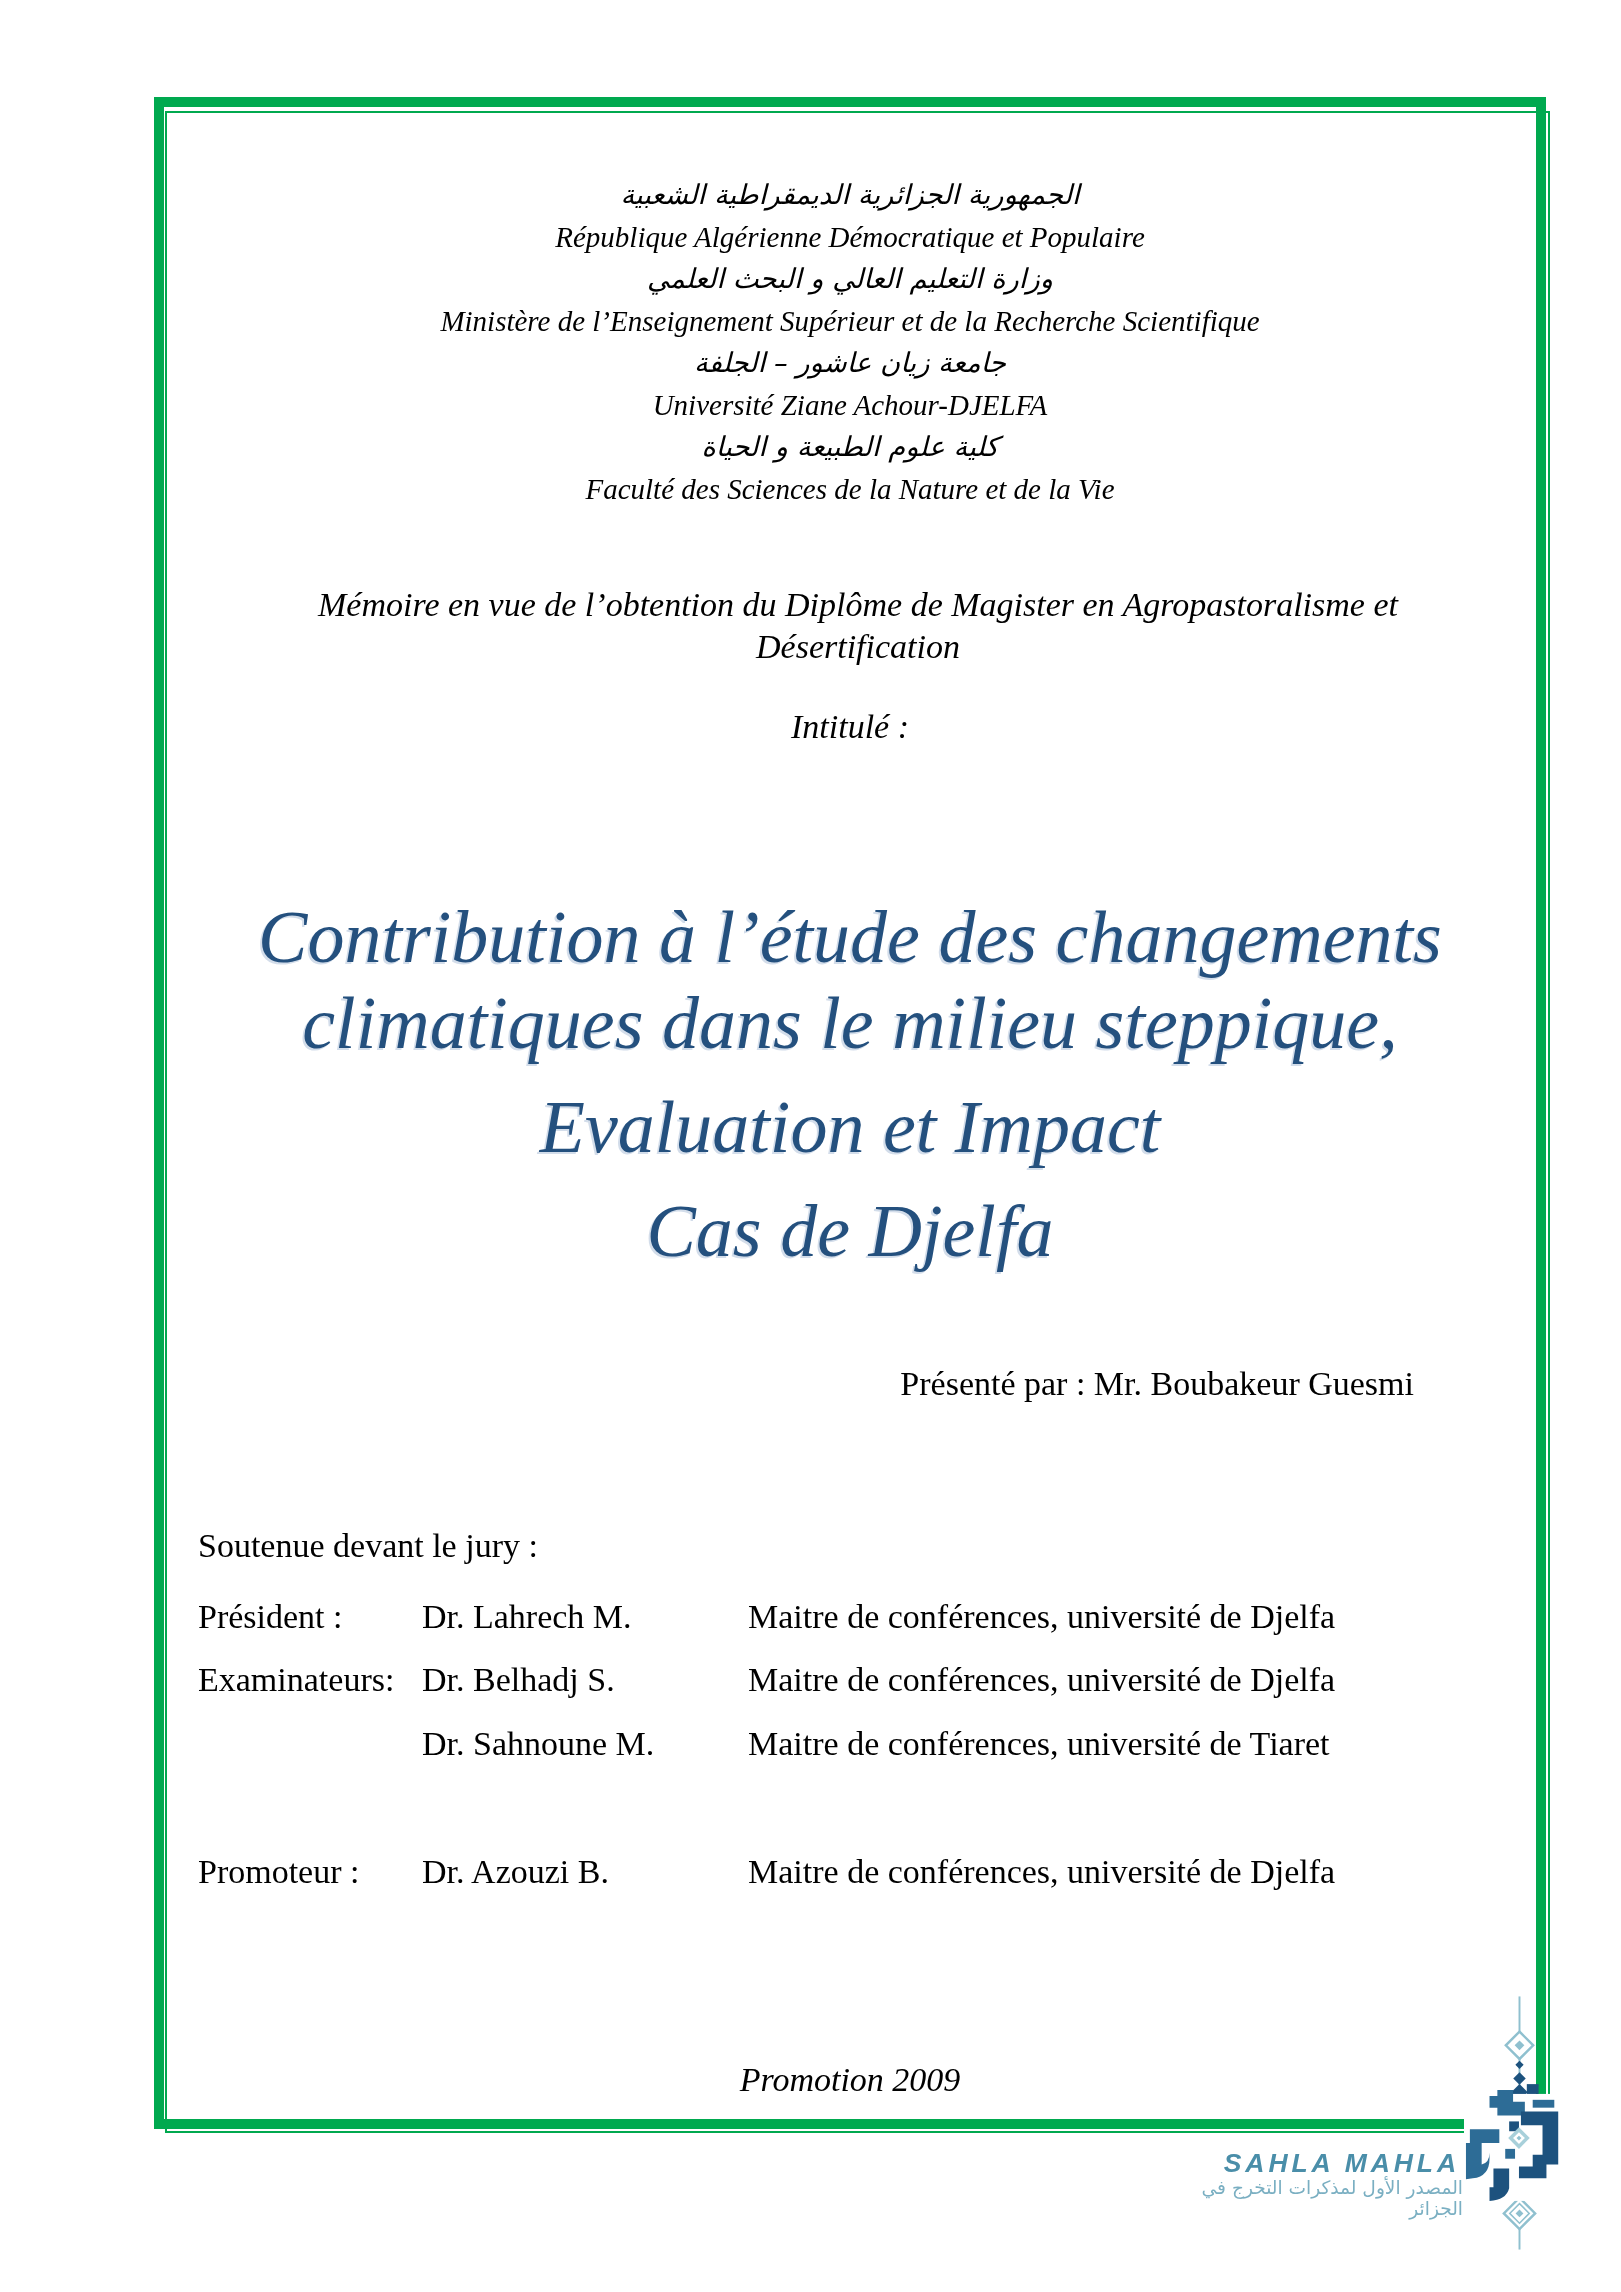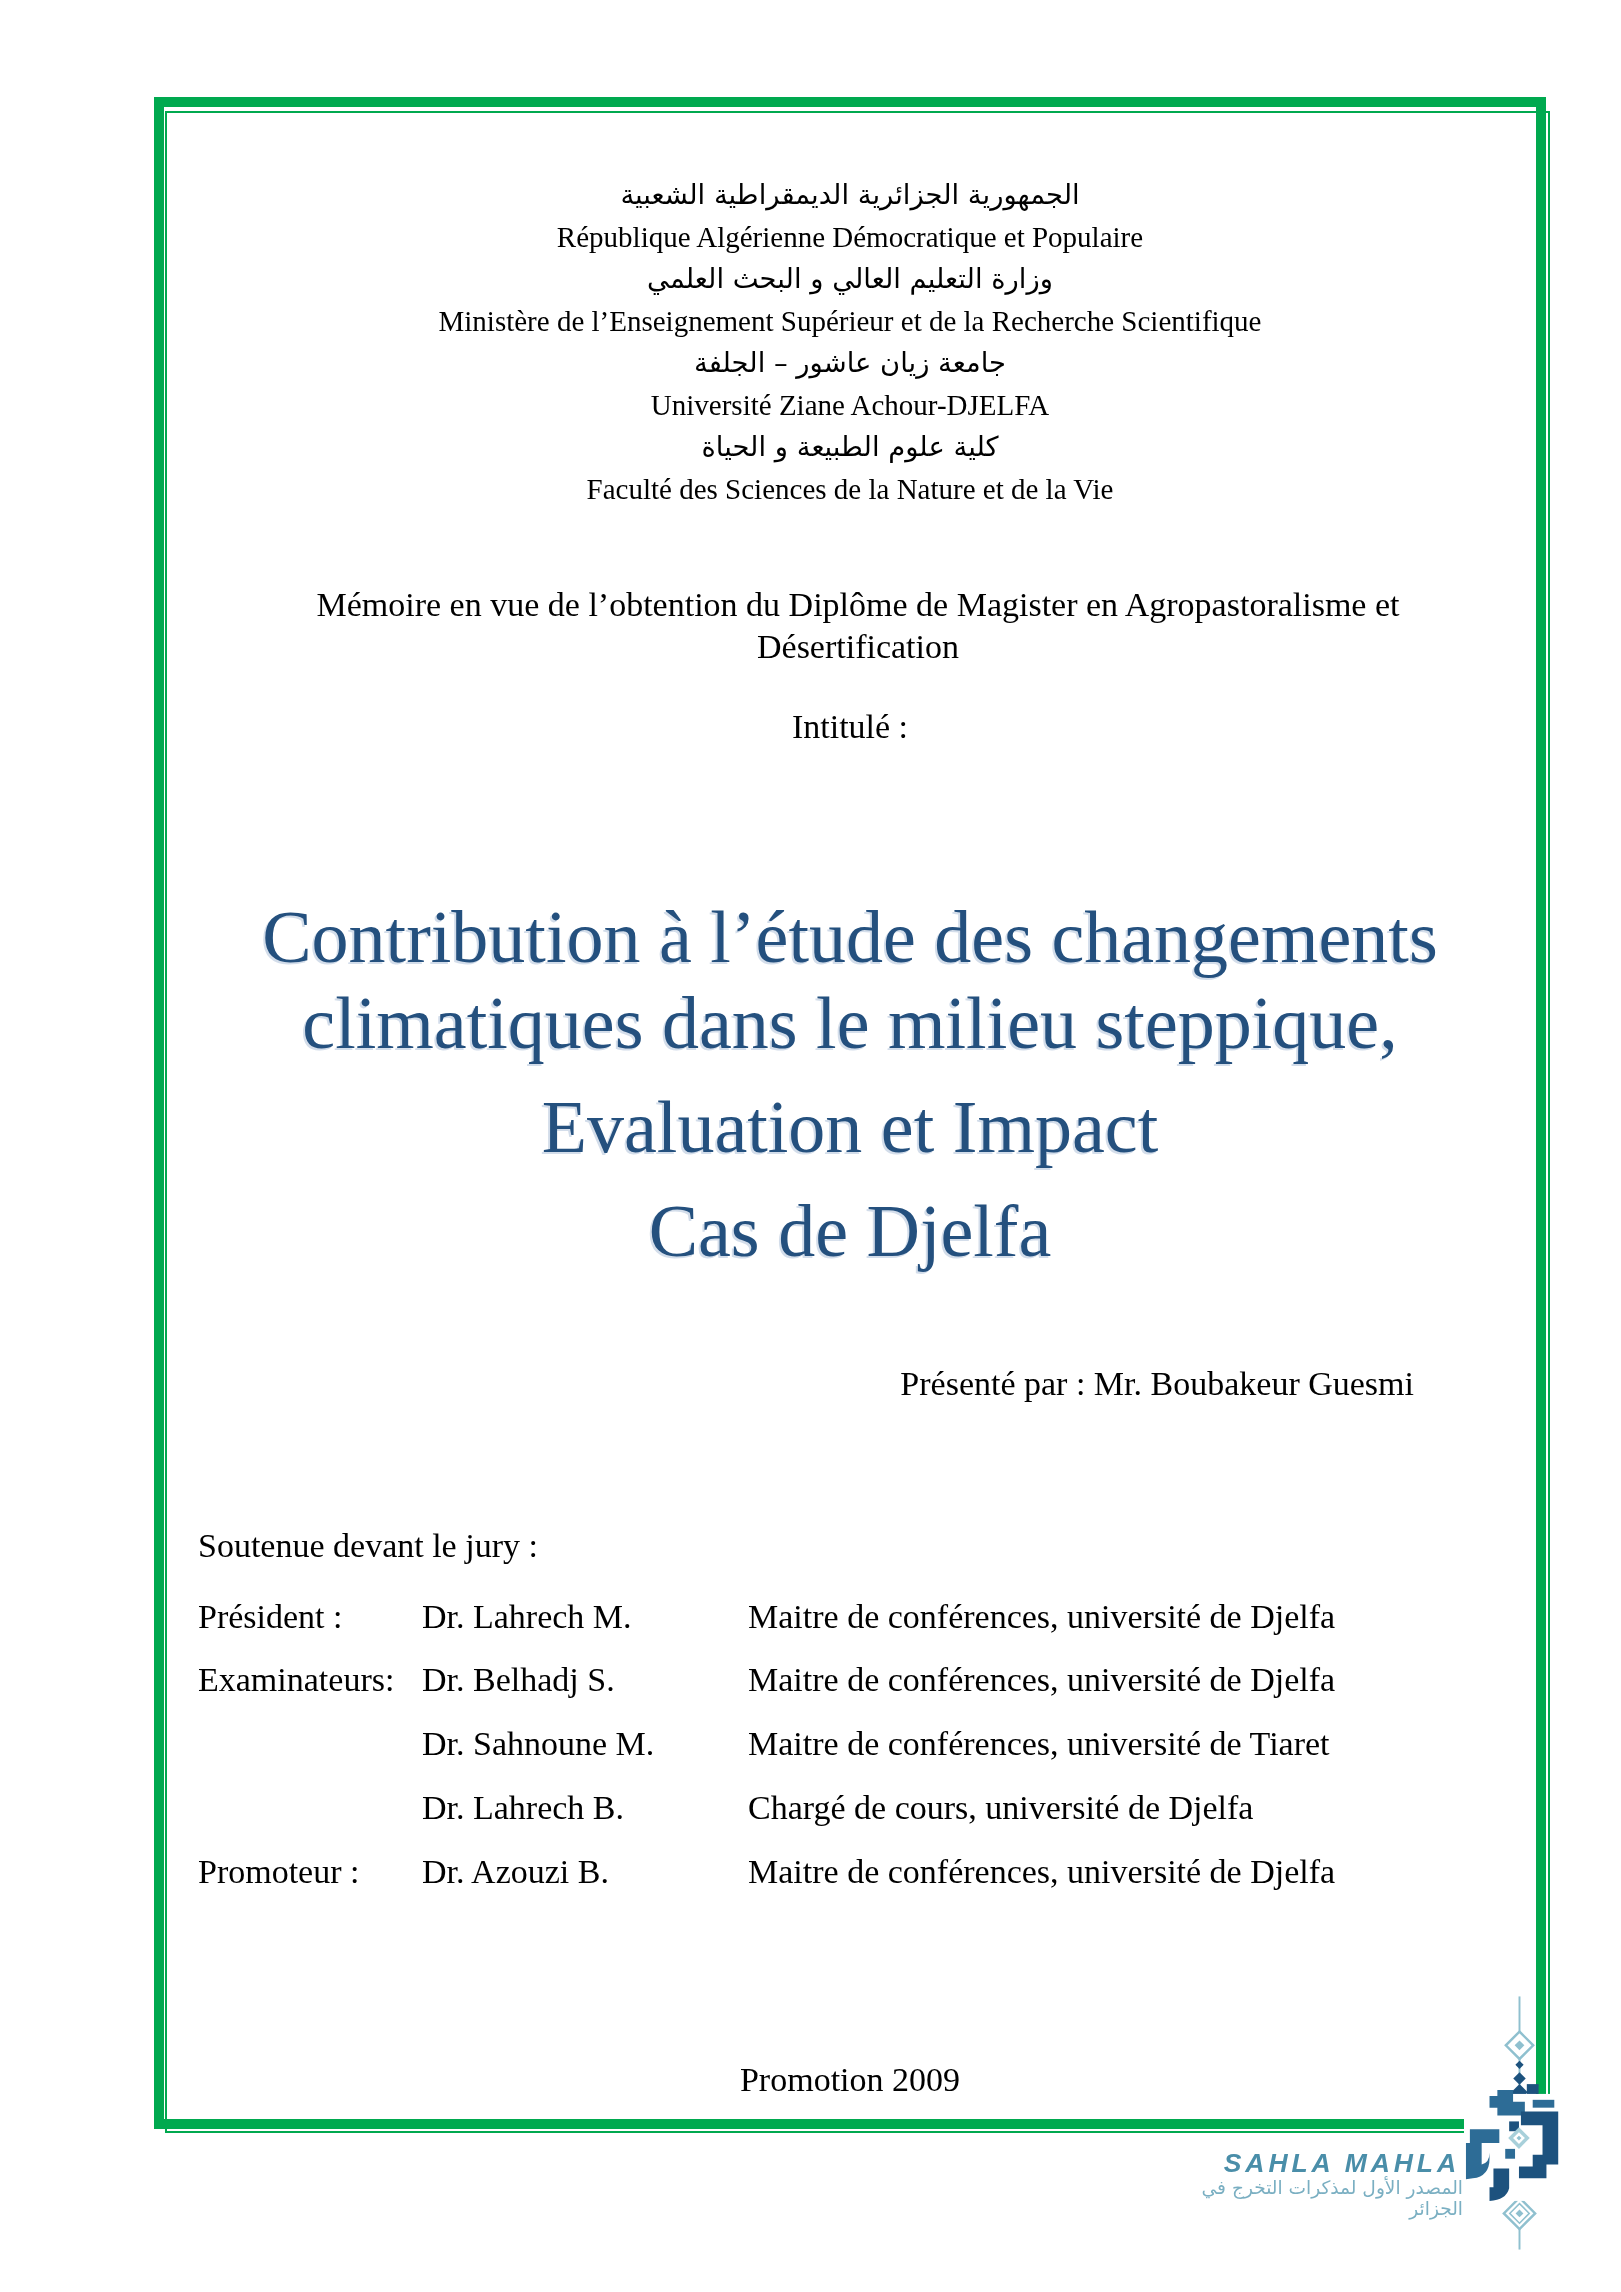--- a/index.html
+++ b/index.html
@@ -17,21 +17,21 @@
   .frame-thick{
     left:154px;top:97px;width:1392px;height:2032px;
     border:10.8px solid var(--green);
     box-sizing:border-box;
   }
   .frame-thin{
     left:165px;top:111px;width:1385px;height:2022px;
     border:2.9px solid var(--green);
     box-sizing:border-box;
   }
-  .inner{left:154px;width:1392px;}
+  .inner{left:154px;width:1392px;font-style:italic;}
   .center{text-align:center;}
   
   .header-line{line-height:42px;font-size:29px;}
   .header-line.ar{font-size:30px;direction:rtl;font-family:"DejaVu Sans","Liberation Serif",serif;font-size:27.4px;}
   
   .degree{font-size:34px;line-height:42px;}
   .intitule{font-size:34px;}
   
   .title-line{
     font-size:74px;
@@ -99,25 +99,20 @@
   <div class="abs jury-row body-text" style="top:1660px;">
     <span class="jury-col-role">Examinateurs:</span>
     <span class="jury-col-name">Dr. Belhadj S.</span>
     <span class="jury-col-title">Maitre de conférences, université de Djelfa</span>
   </div>
   <div class="abs jury-row body-text" style="top:1724px;">
     <span class="jury-col-role"></span>
     <span class="jury-col-name">Dr. Sahnoune M.</span>
     <span class="jury-col-title">Maitre de conférences, université de Tiaret</span>
   </div>
-  <div class="abs jury-row body-text" style="top:1788px;">
-    <span class="jury-col-role"></span>
-    <span class="jury-col-name">Dr. Lahrech B.</span>
-    <span class="jury-col-title">Chargé de cours, université de Djelfa</span>
-  </div>
   <div class="abs jury-row body-text" style="top:1852px;">
     <span class="jury-col-role">Promoteur :</span>
     <span class="jury-col-name">Dr. Azouzi B.</span>
     <span class="jury-col-title">Maitre de conférences, université de Djelfa</span>
   </div>
 
   <div class="abs inner center body-text" style="top:2060px;">Promotion 2009</div>
 
   <svg class="abs" style="left:1498px;top:1990px;" width="43" height="265" viewBox="0 0 44 270">
     <line x1="22" y1="6" x2="22" y2="265" stroke="#8fc0cf" stroke-width="2"></line>

